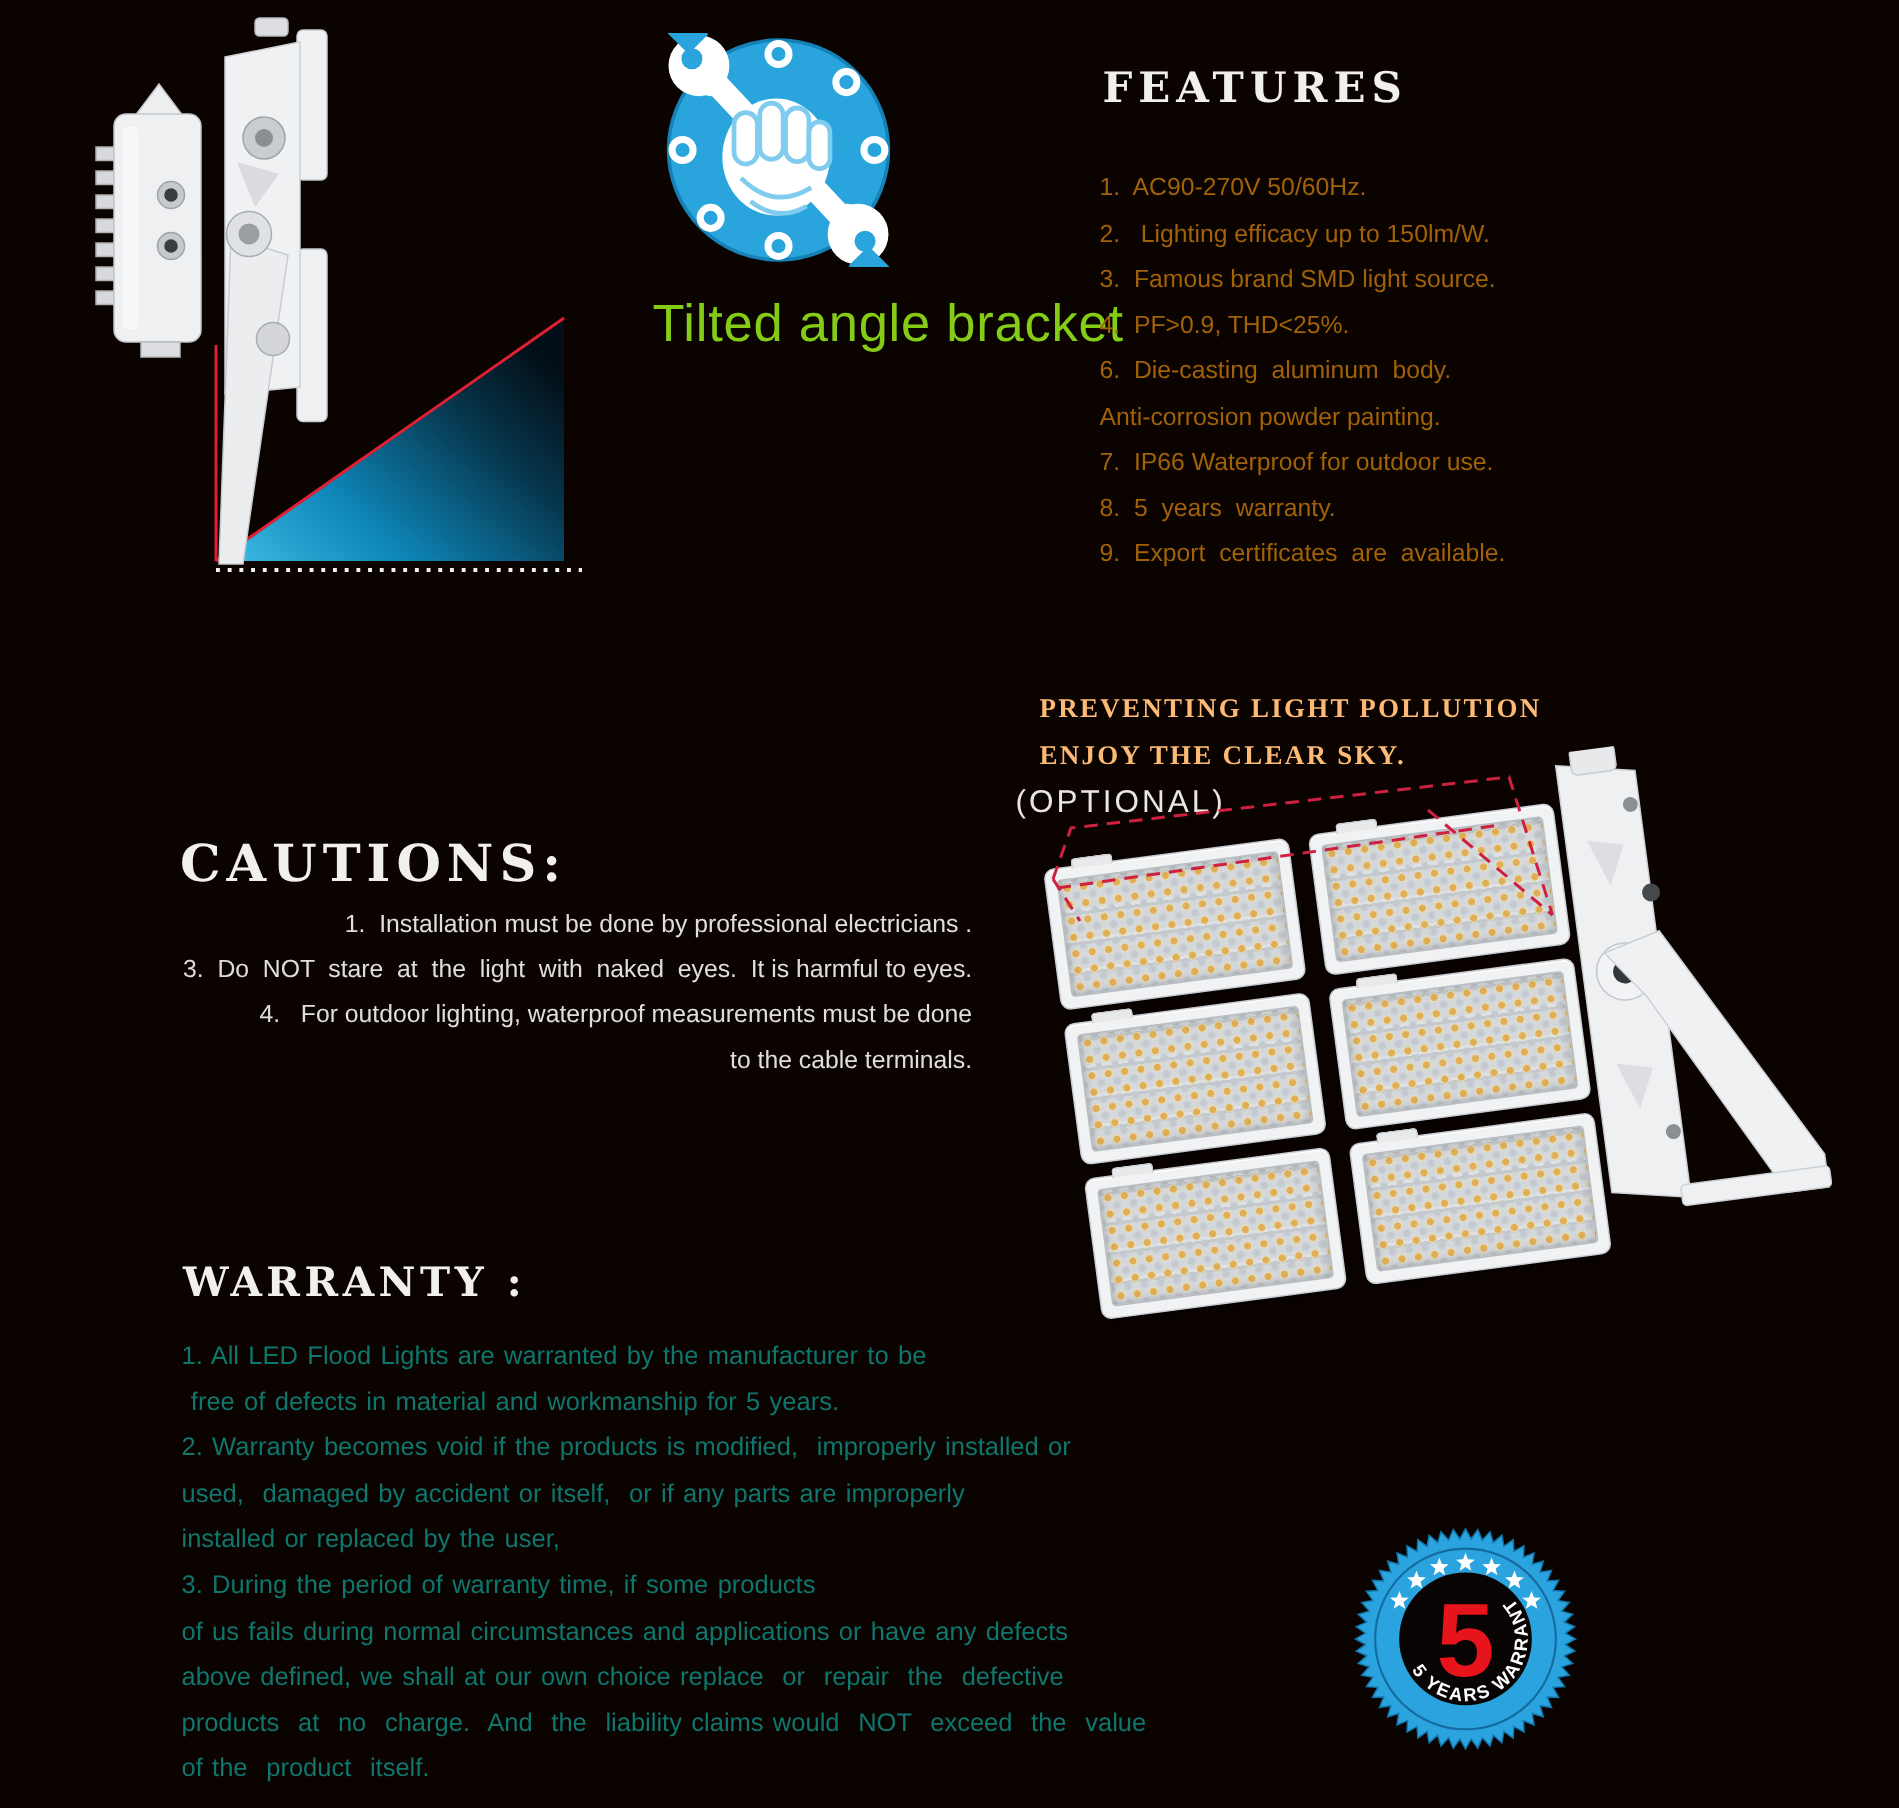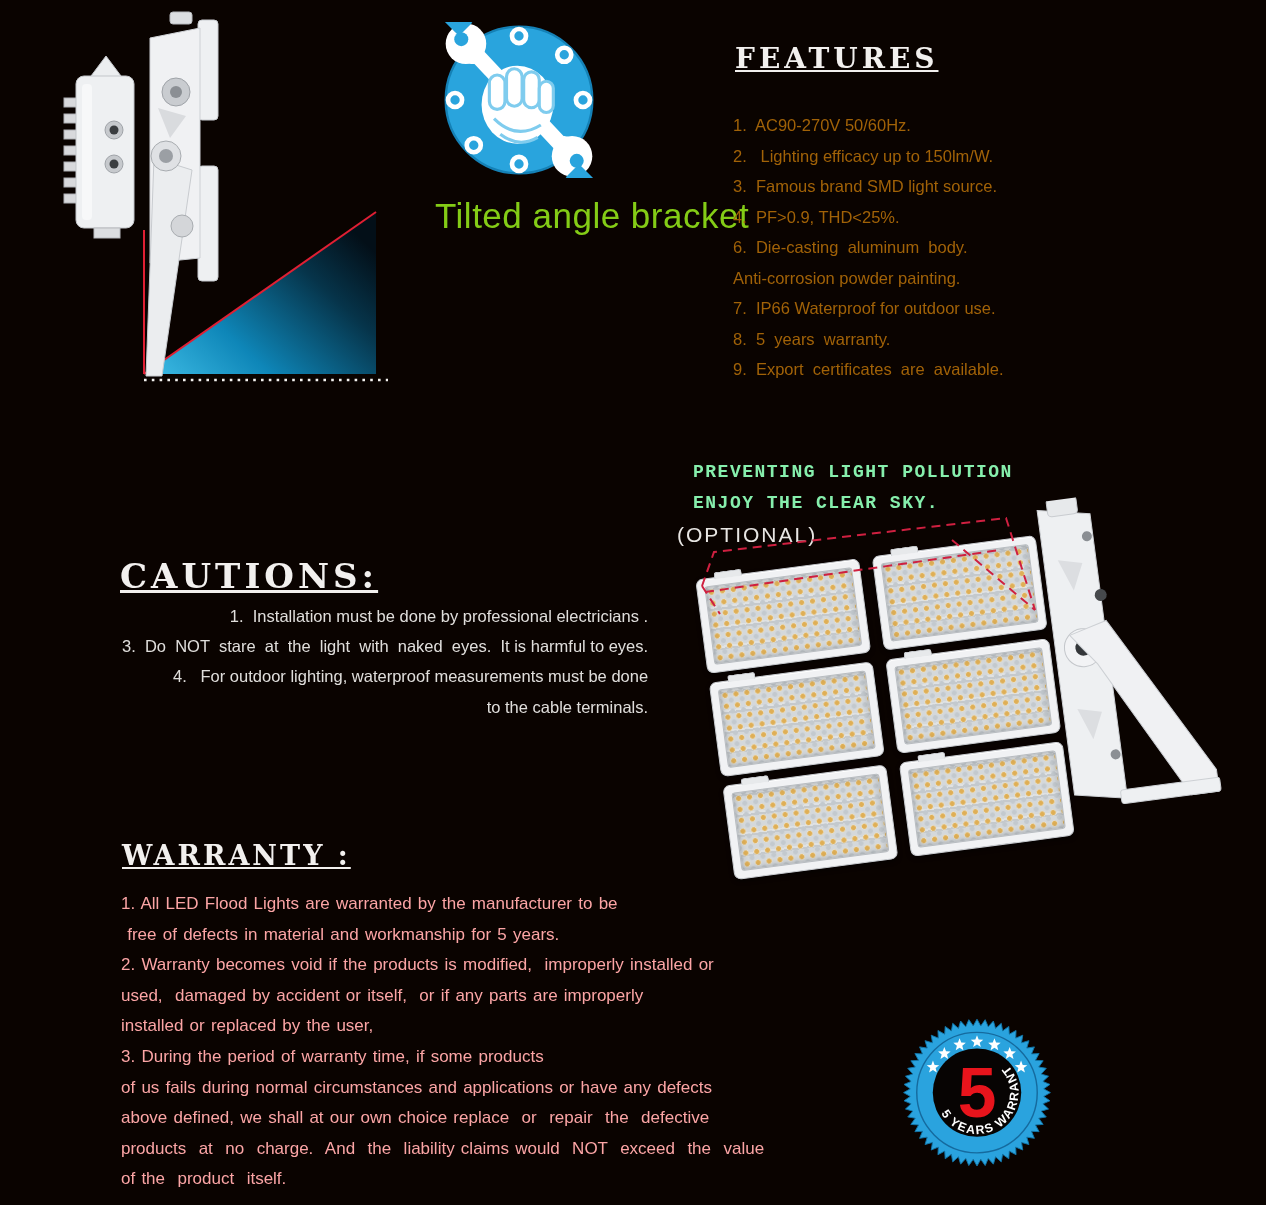--- a/index.html
+++ b/index.html
@@ -11,37 +11,36 @@
   }
   .abs{position:absolute;}
   .pre{white-space:pre;}
 
   
   .stencil{
     font-family:"DejaVu Serif",serif;
     font-weight:700;
     color:#f2f0ee;
     letter-spacing:4px;
-    text-decoration:underline;
   }
   .h-features{left:735px;top:42px;font-size:28px;}
   .h-cautions{left:120px;top:556px;font-size:34px;}
   .h-warranty{left:122px;top:840px;font-size:27px;letter-spacing:3px;}
 
   
   .features-list{left:733px;top:110px;font-size:16.5px;line-height:30.5px;color:#a16207;}
   .cautions-list{left:122px;top:601px;font-size:16.5px;line-height:30.2px;color:#e0dedb;text-align:right;}
-  .warranty-list{left:121px;top:889px;font-size:17px;line-height:30.6px;color:#fca5a5;word-spacing:1.5px;}
+  .warranty-list{left:121px;top:889px;font-size:17px;line-height:30.6px;color:#0f766e;word-spacing:1.5px;}
 
   
   .tb-title{left:435px;top:196px;font-size:35px;color:#84cc16;letter-spacing:0.5px;}
   .tb-desc{left:435px;top:266px;font-size:17.5px;line-height:29px;color:#dedcd9;}
 
   
-  .opt-line{font-family:Liberation Mono, monospace;font-weight:700;font-size:18px;letter-spacing:1.5px;color:#86efac;}
+  .opt-line{font-family:Liberation Serif, serif;font-weight:700;font-size:18px;letter-spacing:1.5px;color:#fdba74;}
   .opt1{left:693px;top:462px;}
   .opt2{left:693px;top:493px;}
   .opt3{left:677px;top:523px;font-family:"Liberation Sans",sans-serif;font-weight:400;
         font-size:21px;color:#e8e6e3;letter-spacing:2px;}
 
   
   .fixture{left:698px;top:560px;width:500px;height:312px;transform:rotate(-7.5deg);transform-origin:12px 40px;}
   .mod-grid{position:absolute;left:0;top:18px;display:grid;grid-template-columns:165px 165px;grid-auto-rows:95px;gap:9px 13px;}
   .module{
     position:relative;background:#f1f2f4;border:1px solid #c9ccd0;border-radius:7px;

